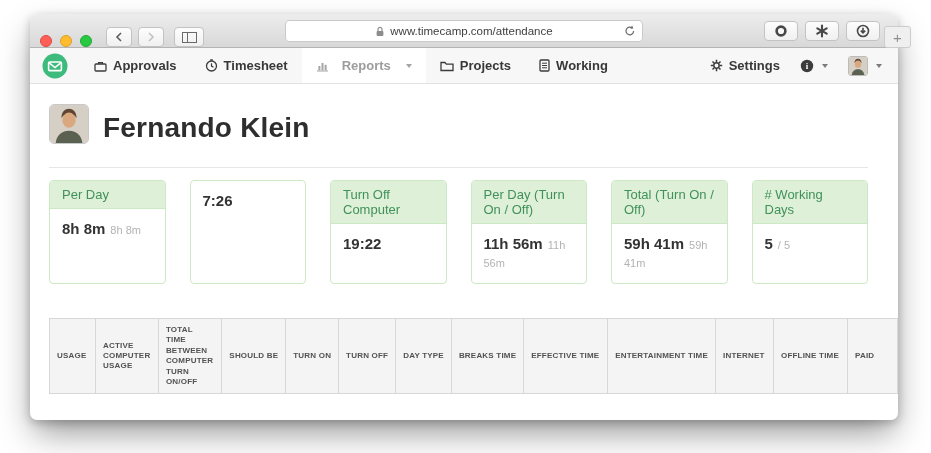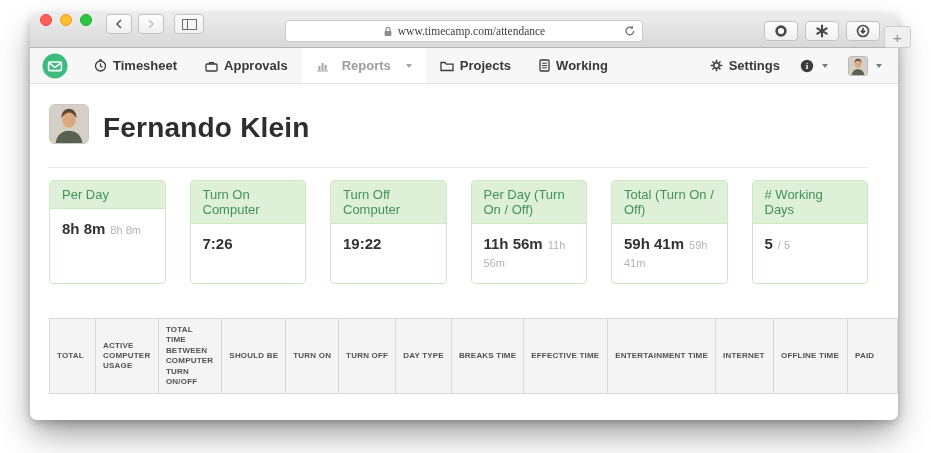--- a/index.html
+++ b/index.html
@@ -6,21 +6,21 @@
   html,body { width: 931px; height: 453px; background: #ffffff;
     font-family: "Liberation Sans", sans-serif; overflow: hidden; position: relative; }
 
   
   .window { position: absolute; left: 30px; top: 14px; width: 868px; height: 406px;
     background: #fff; border-radius: 7px; overflow: hidden;
     box-shadow: 0 16px 34px -4px rgba(0,0,0,.42), 0 3px 10px rgba(0,0,0,.22); }
 
   .titlebar { position: relative; height: 34px;
     background: linear-gradient(#ededed, #d8d8d8); border-bottom: 1px solid #b4b4b4;
-    display: flex; align-items: flex-start; padding: 0 10px; font-family: Liberation Serif, serif; }
+    display: flex; align-items: flex-end; padding: 0 10px; }
   .tl { width: 12px; height: 12px; border-radius: 50%; margin-right: 8px; }
   .tl-red { background: #ff5f57; border: 1px solid #e2463f; }
   .tl-yellow { background: #febc2e; border: 1px solid #dfa023; }
   .tl-green { background: #28c840; border: 1px solid #1eab32; }
   .cbtn { height: 20px; border: 1px solid #c3c3c3; border-radius: 4px;
     background: linear-gradient(#fdfdfd, #f0f0f0); display: flex; align-items: center;
     justify-content: center; }
   .btn-back, .btn-fwd { width: 26px; margin-left: 6px; }
   .btn-side { width: 30px; margin-left: 10px; }
   .urlbar { position: absolute; left: 50%; top: 6px; transform: translateX(-50%);
@@ -151,34 +151,34 @@
   <div class="sitenav">
     <span class="logo-wrap">
       <svg width="26" height="26">
         <circle cx="13" cy="13" r="12.5" fill="#3dbb7d"></circle>
         <rect x="6.6" y="9" width="12.8" height="8.6" rx="1.2" fill="none" stroke="#ffffff" stroke-width="1.6"></rect>
         <path d="M7.2 9.8l5.8 4.7 5.8-4.7" fill="none" stroke="#ffffff" stroke-width="1.6"></path>
       </svg>
     </span>
 
     <span class="nav-item">
+      <svg width="13" height="12">
+        <rect x="1" y="4" width="11" height="7" rx="1" fill="none" stroke="#3b3b3b" stroke-width="1.3"></rect>
+        <path d="M4.6 4V2.6h3.8V4" fill="none" stroke="#3b3b3b" stroke-width="1.3"></path>
+      </svg>
+      <span>Approvals</span>
+    </span>
+
+    <span class="nav-item">
       <svg width="13" height="13">
         <circle cx="6.5" cy="7" r="5" fill="none" stroke="#3b3b3b" stroke-width="1.3"></circle>
         <path d="M6.5 4.2v2.9l2 1.2" fill="none" stroke="#3b3b3b" stroke-width="1.2"></path>
         <line x1="5.2" y1="1" x2="7.8" y2="1" stroke="#3b3b3b" stroke-width="1.4"></line>
       </svg>
       <span>Timesheet</span>
-    </span>
-
-    <span class="nav-item">
-      <svg width="13" height="12">
-        <rect x="1" y="4" width="11" height="7" rx="1" fill="none" stroke="#3b3b3b" stroke-width="1.3"></rect>
-        <path d="M4.6 4V2.6h3.8V4" fill="none" stroke="#3b3b3b" stroke-width="1.3"></path>
-      </svg>
-      <span>Approvals</span>
     </span>
 
     <span class="nav-item active">
       <svg width="13" height="12">
         <line x1="1" y1="11" x2="12" y2="11" stroke="#a5a5a5" stroke-width="1.2"></line>
         <rect x="2.4" y="6" width="2" height="4.4" fill="#a5a5a5"></rect>
         <rect x="5.5" y="3" width="2" height="7.4" fill="#a5a5a5"></rect>
         <rect x="8.6" y="4.8" width="2" height="5.6" fill="#a5a5a5"></rect>
       </svg>
       <span>Reports</span>
@@ -257,21 +257,20 @@
     </div>
 
     <div class="rule"></div>
 
     <div class="cards">
       <div class="card">
         <div class="card-h">Per Day</div>
         <div class="card-b"><span class="card-v">8h 8m</span><span class="card-s">8h 8m</span></div>
       </div>
       <div class="card">
-        <div class="card-h">Turn On Computer</div>
         <div class="card-b"><span class="card-v">7:26</span></div>
       </div>
       <div class="card">
         <div class="card-h">Turn Off Computer</div>
         <div class="card-b"><span class="card-v">19:22</span></div>
       </div>
       <div class="card">
         <div class="card-h">Per Day (Turn On / Off)</div>
         <div class="card-b"><span class="card-v">11h 56m</span><span class="card-s">11h 56m</span></div>
       </div>
@@ -283,21 +282,21 @@
         <div class="card-h"># Working Days</div>
         <div class="card-b"><span class="card-v">5</span><span class="card-s">/ 5</span></div>
       </div>
       <div></div>
     </div>
 
     <div class="tablewrap">
       <table>
         <thead>
           <tr>
-            <th class="c0">TOTAL</th>
+            <th class="c0">USAGE</th>
             <th class="c1 wrap">ACTIVE COMPUTER USAGE</th>
             <th class="c2 wrap">TOTAL TIME BETWEEN COMPUTER TURN ON/OFF</th>
             <th class="c3">SHOULD BE</th>
             <th class="c4">TURN ON</th>
             <th class="c5">TURN OFF</th>
             <th class="c6">DAY TYPE</th>
             <th class="c7">BREAKS TIME</th>
             <th class="c8">EFFECTIVE TIME</th>
             <th class="c9">ENTERTAINMENT TIME</th>
             <th class="c10">INTERNET</th>

